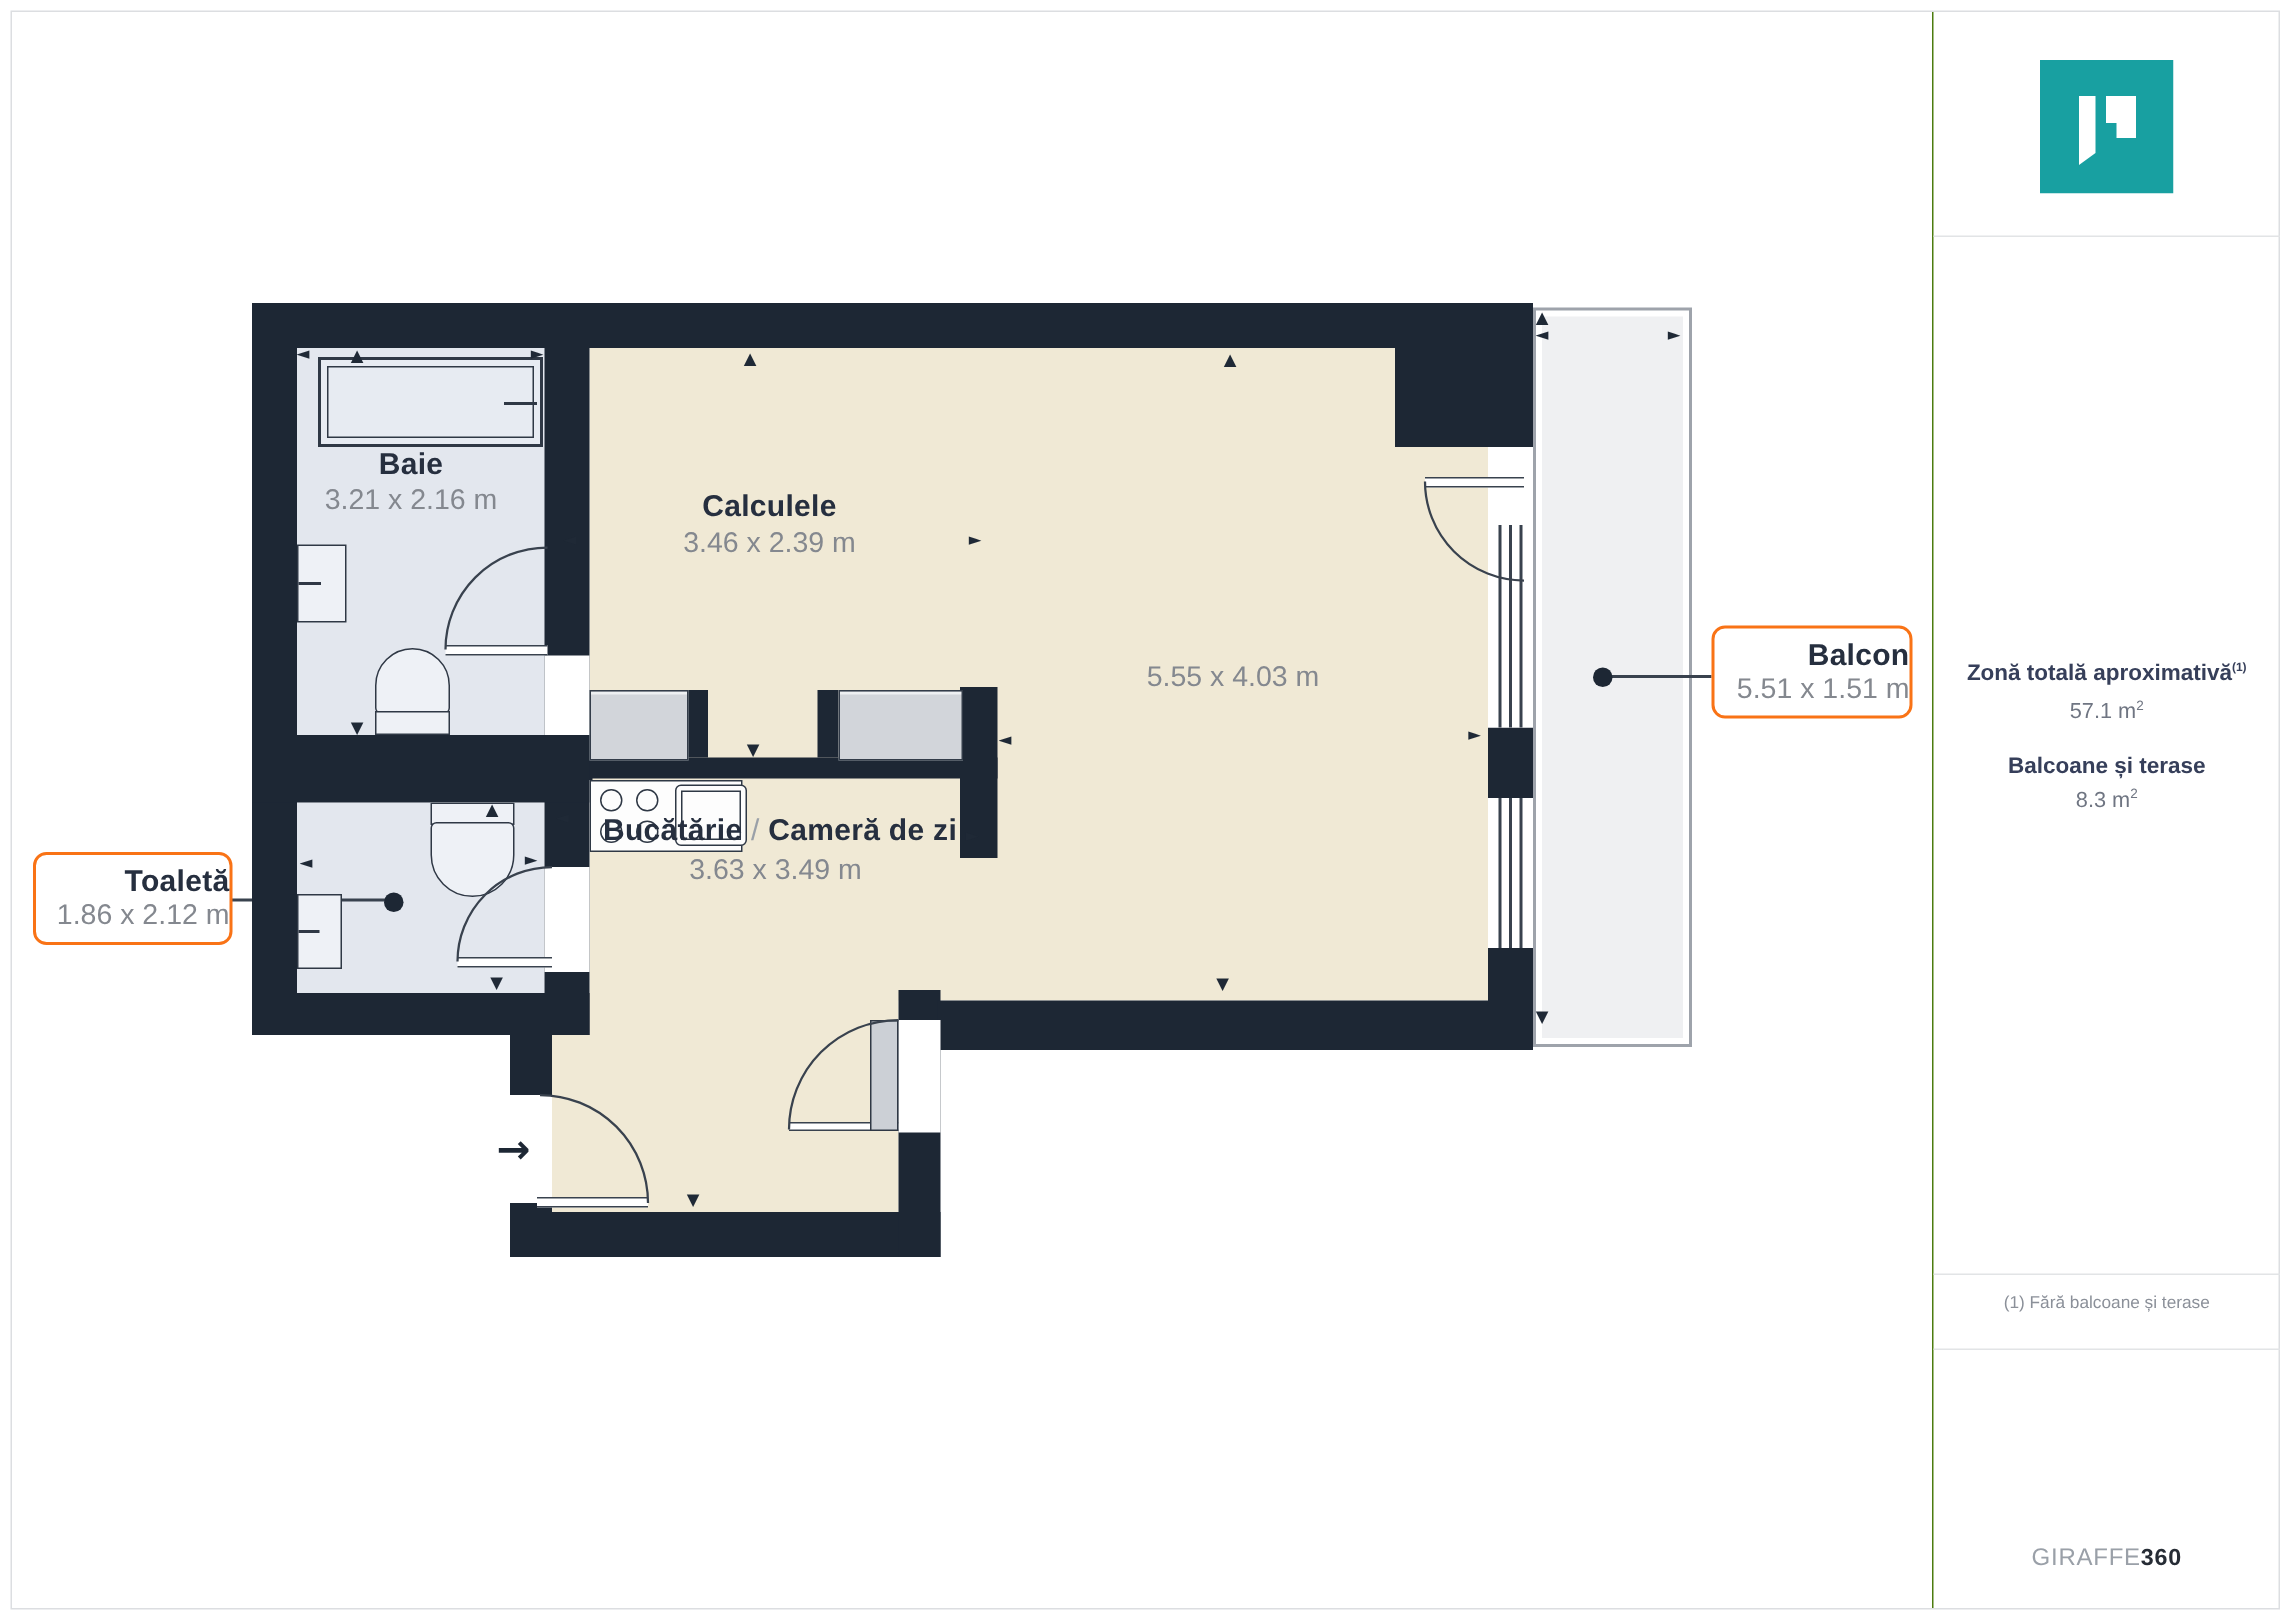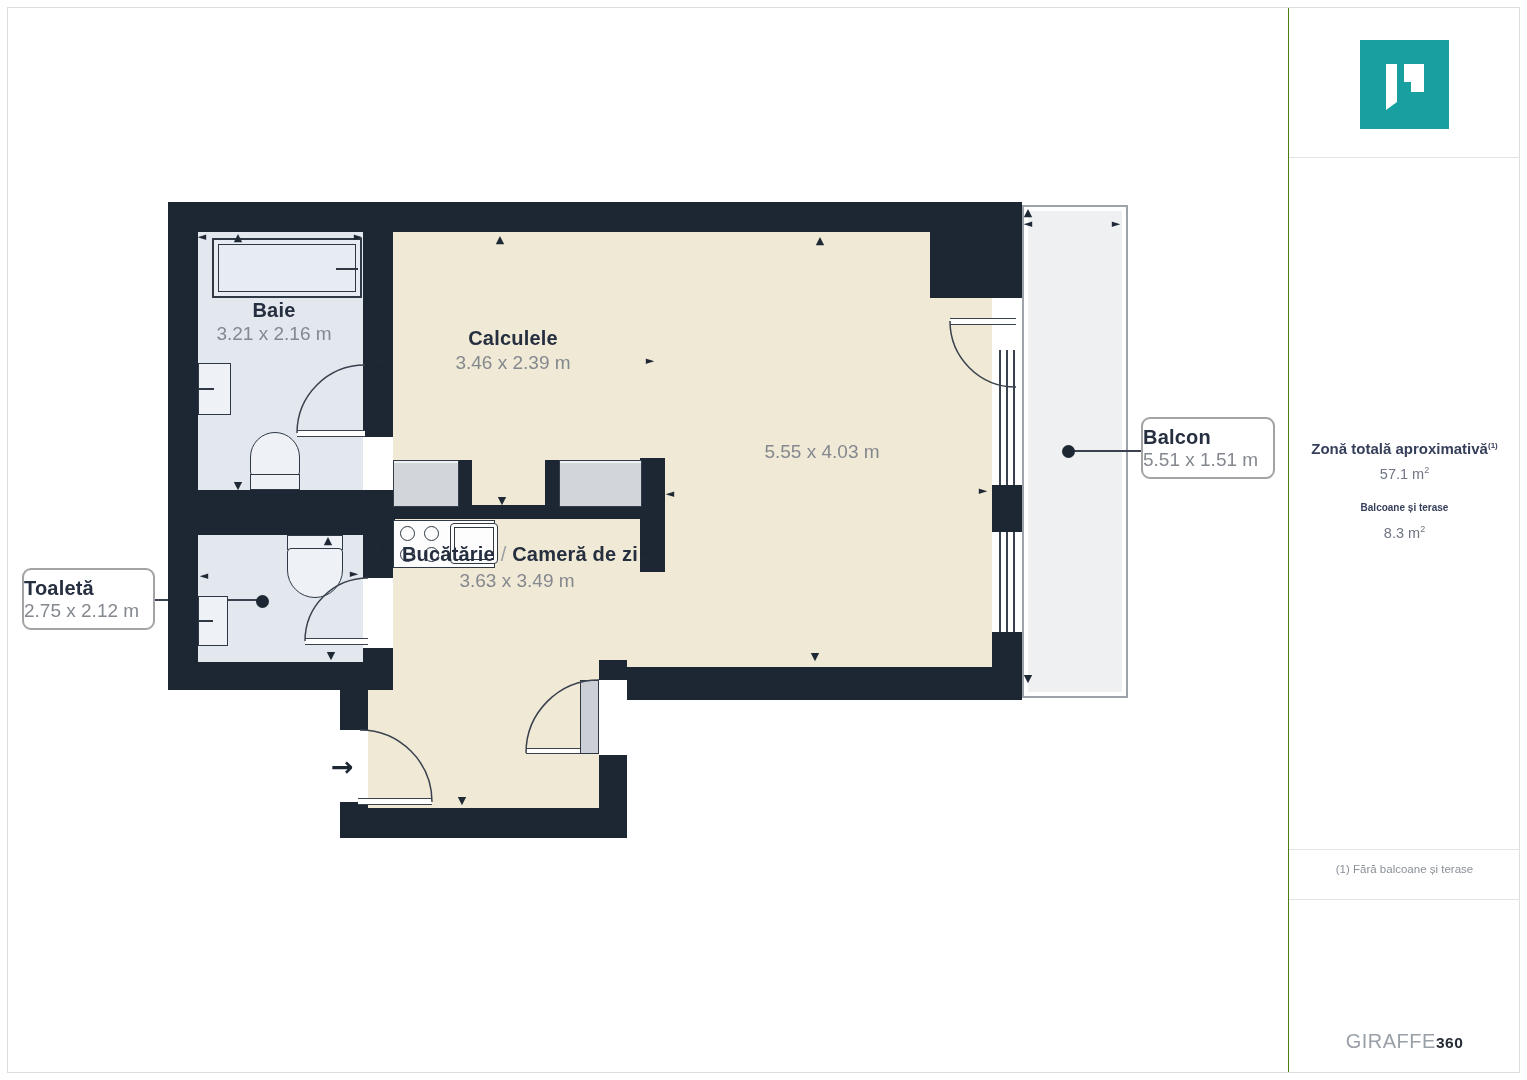--- a/index.html
+++ b/index.html
@@ -18,43 +18,43 @@
   .fx{position:absolute;border:1.5px solid #2f3845;background:#eef1f6;box-sizing:border-box;}
   .leaf{position:absolute;background:#fff;border-top:1.5px solid #39424e;border-bottom:1.5px solid #39424e;box-sizing:border-box;}
   .tick{position:absolute;background:#2f3845;}
   .arcs{position:absolute;left:0;top:0;pointer-events:none;}
   
   .room-name{position:absolute;transform:translateX(-50%);white-space:nowrap;
              font-weight:bold;font-size:20px;color:#262f3f;letter-spacing:.2px;}
   .room-dims{position:absolute;transform:translateX(-50%);white-space:nowrap;
              font-size:19px;color:#84888f;}
   .sep{color:#9aa0a8;font-weight:normal;}
-  .callout{position:absolute;background:#fff;border:2px solid #a3a3a3;border-radius:9px;
-           text-align:left;padding-top:7px;box-sizing:border-box;}
+  .callout{position:absolute;background:#fff;border:2px solid #f97316;border-radius:9px;
+           text-align:right;padding-top:7px;box-sizing:border-box;}
   .callout .room-name,.callout .room-dims{position:static;transform:none;display:block;}
   .leadline{position:absolute;background:#39424e;height:2px;}
   .leaddot{position:absolute;width:13px;height:13px;border-radius:50%;background:#1d2734;}
   .m-arrow{position:absolute;font-size:11px;color:#1f2936;transform:translate(-50%,-50%);
            font-family:"DejaVu Sans",sans-serif;line-height:1;}
   .entry{position:absolute;font-size:27px;font-weight:bold;color:#1d2734;
          font-family:"DejaVu Sans",sans-serif;line-height:1;}
   
   #sidebar{position:absolute;left:1288px;top:8px;width:231px;height:1064px;
            border-left:1px solid #4d7c0f;}
   .sb-div{position:absolute;left:0;right:0;height:1px;background:#e2e4e6;}
   .sb-center{position:absolute;left:0;right:0;text-align:center;}
   .sb-title{font-size:15px;font-weight:bold;color:#363f5a;}
   .sb-title sup{font-size:8px;}
   .sb-val{font-size:14.5px;color:#6f7582;}
   .sb-val sup{font-size:9px;}
-  .sb-sub{font-size:10px;font-weight:bold;color:#363f5a;}
+  .sb-sub{font-size:15px;font-weight:bold;color:#363f5a;}
   .sb-foot{font-size:11.5px;color:#8b9099;}
   .sb-disc{position:absolute;left:14px;width:203px;text-align:center;
            font-size:12.5px;line-height:1.55;color:#7d8490;}
-  .brand-light{font-size:20px;color:#9aa0a8;letter-spacing:.5px;}
+  .brand-light{font-size:16px;color:#9aa0a8;letter-spacing:.5px;}
   .brand-bold{font-size:15.5px;color:#262c35;font-weight:bold;letter-spacing:.5px;}
 </style>
 </head>
 <body>
 
 <div id="stage">
   <div class="frame"></div>
 
   <div id="plan" class="abs" style="left:0;top:0;width:1287px;height:1080px;">
 
@@ -187,21 +187,21 @@
     <div class="room-name" style="left:520px;top:543px;">
       <span>Bucătărie</span>
       <span class="sep">/</span>
       <span>Cameră de zi</span>
     </div>
     <div class="room-dims" style="left:517px;top:570px;">3.63 x 3.49 m</div>
 
     <div class="leaddot" style="left:256px;top:595px;"></div>
     <div class="callout" style="left:22px;top:568px;width:133px;height:62px;">
       <span class="room-name">Toaletă</span>
-      <span class="room-dims">2.75 x 2.12 m</span>
+      <span class="room-dims">1.86 x 2.12 m</span>
     </div>
 
     <div class="leadline" style="left:1068px;top:450px;width:73px;"></div>
     <div class="leaddot" style="left:1062px;top:445px;"></div>
     <div class="callout" style="left:1141px;top:417px;width:134px;height:62px;">
       <span class="room-name">Balcon</span>
       <span class="room-dims">5.51 x 1.51 m</span>
     </div>
   </div>
 

